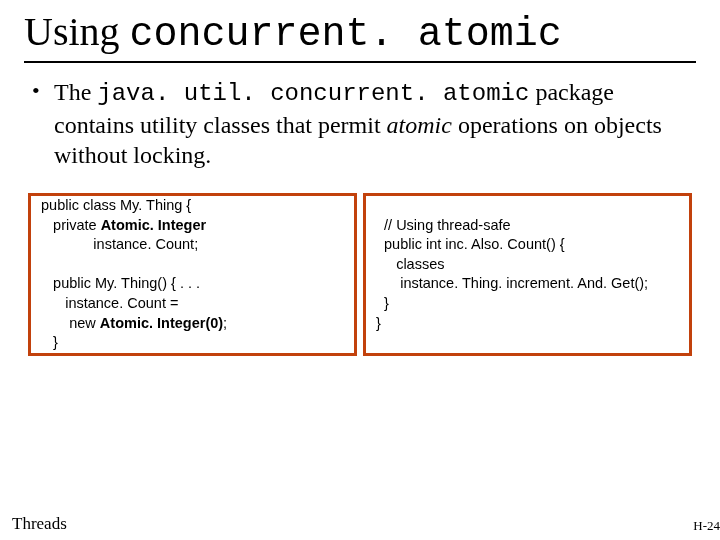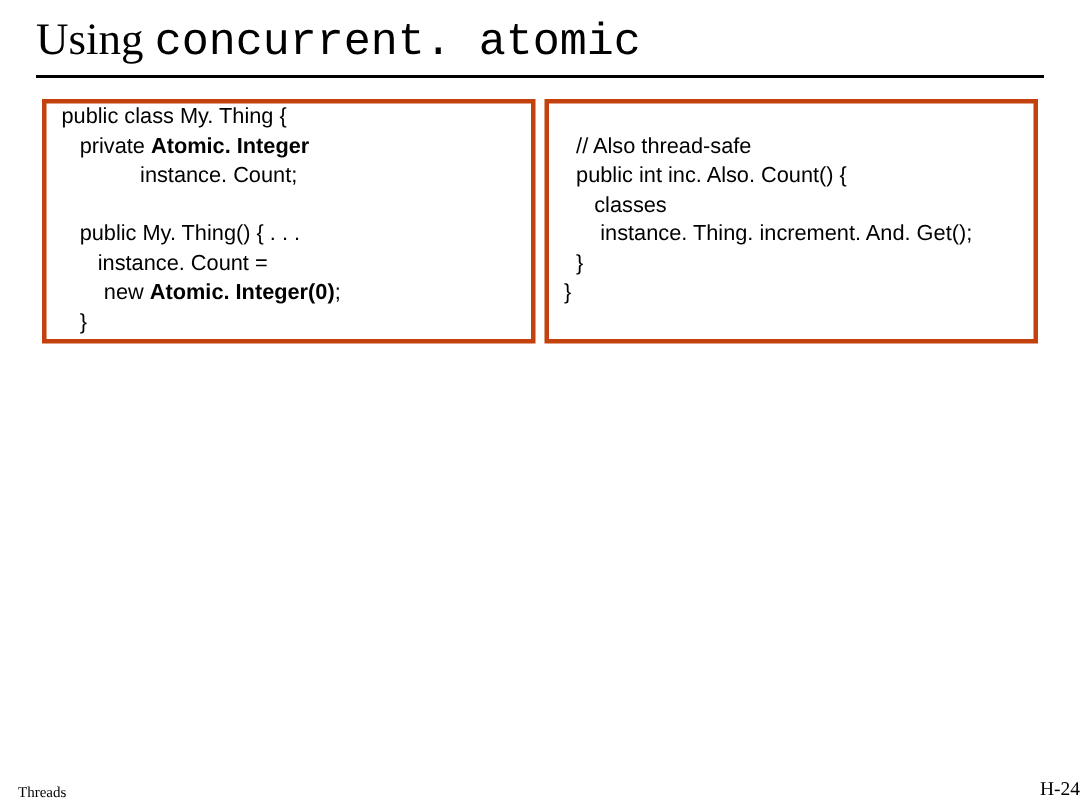--- a/index.html
+++ b/index.html
@@ -18,21 +18,21 @@
     height: 540px;
     padding: 10px 24px 6px 24px;
     position: relative;
   }
   .title-wrap {
     border-bottom: 2px solid #000;
     padding-bottom: 4px;
     margin-bottom: 14px;
   }
   .title {
-    font-size: 30px;
+    font-size: 40px;
     line-height: 1.1;
   }
   .mono {
     font-family: "Courier New", Courier, monospace;
   }
   .bullets {
     list-style: none;
     padding: 0;
     margin: 0 0 0 4px;
   }
@@ -63,54 +63,57 @@
     font-size: 14.5px;
     line-height: 1.35;
     white-space: pre;
     flex: 1;
   }
   .code-box .bold { font-weight: bold; }
   .footer-left {
     position: absolute;
     left: 12px;
     bottom: 6px;
-    font-size: 10px;
+    font-size: 17px;
   }
   .footer-right {
     position: absolute;
     right: 0;
     bottom: 6px;
     font-size: 13px;
   }
 </style>
 </head>
 <body>
 
 <div class="slide">
 
   <div class="title-wrap">
     <div class="title">
       <span>Using </span><span class="mono">concurrent. atomic</span>
     </div>
   </div>
 
   <ul class="bullets">
+    <li>
+      <span>The </span><span class="mono">java. util. concurrent. atomic</span><span> package contains utility classes that permit </span><span class="italic">atomic</span><span> operations on objects without locking.</span>
+    </li>
   </ul>
 
   <div class="code-row">
     <div class="code-box"><span>public class My. Thing {</span>
 <span>   private </span><span class="bold">Atomic. Integer</span>
 <span>             instance. Count;</span>
 <span></span>
 <span>   public My. Thing() { . . .</span>
 <span>      instance. Count =</span>
 <span>       new </span><span class="bold">Atomic. Integer(0)</span><span>;</span>
 <span>   }</span></div>
     <div class="code-box"><span></span>
-<span>  // Also thread-safe</span>
+<span>  // Using thread-safe</span>
 <span>  public int inc. Also. Count() {</span>
 <span>     classes</span>
 <span>      instance. Thing. increment. And. Get();</span>
 <span>  }</span>
 <span>}</span></div>
   </div>
 
   <div class="footer-left">Threads</div>
   <div class="footer-right">H-24</div>
 

